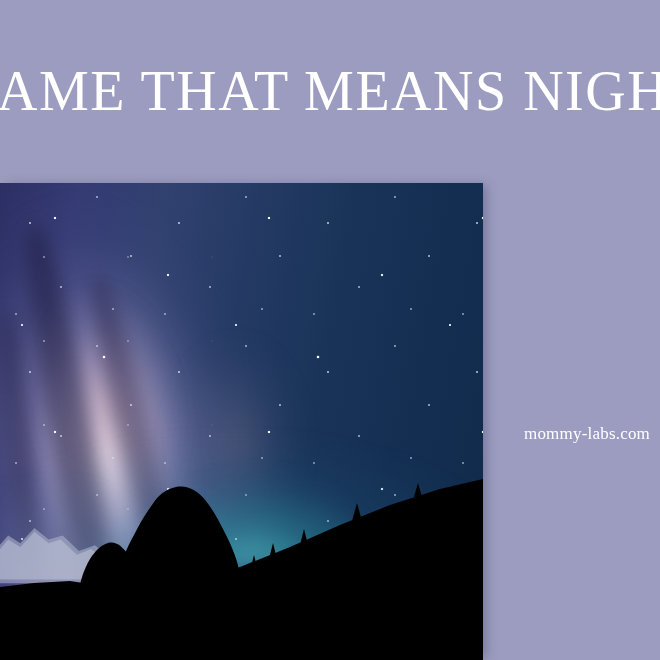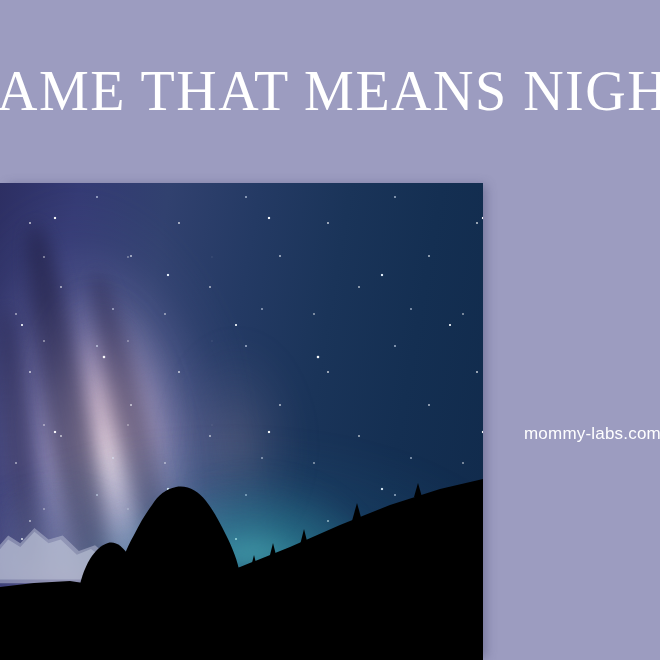--- a/index.html
+++ b/index.html
@@ -299,21 +299,21 @@
     width: 46%;
     height: 16%;
   }
 
   #watermark {
     position: absolute;
     left: 524px;
     top: 423px;
     white-space: nowrap;
     color: #ffffff;
-    font-family: Liberation Sans, sans-serif;
+    font-family: Liberation Serif, serif;
     font-size: 17px;
     line-height: 22px;
     letter-spacing: 0.2px;
   }
 </style>
 </head>
 <body>
 
 <div id="canvas">
 

